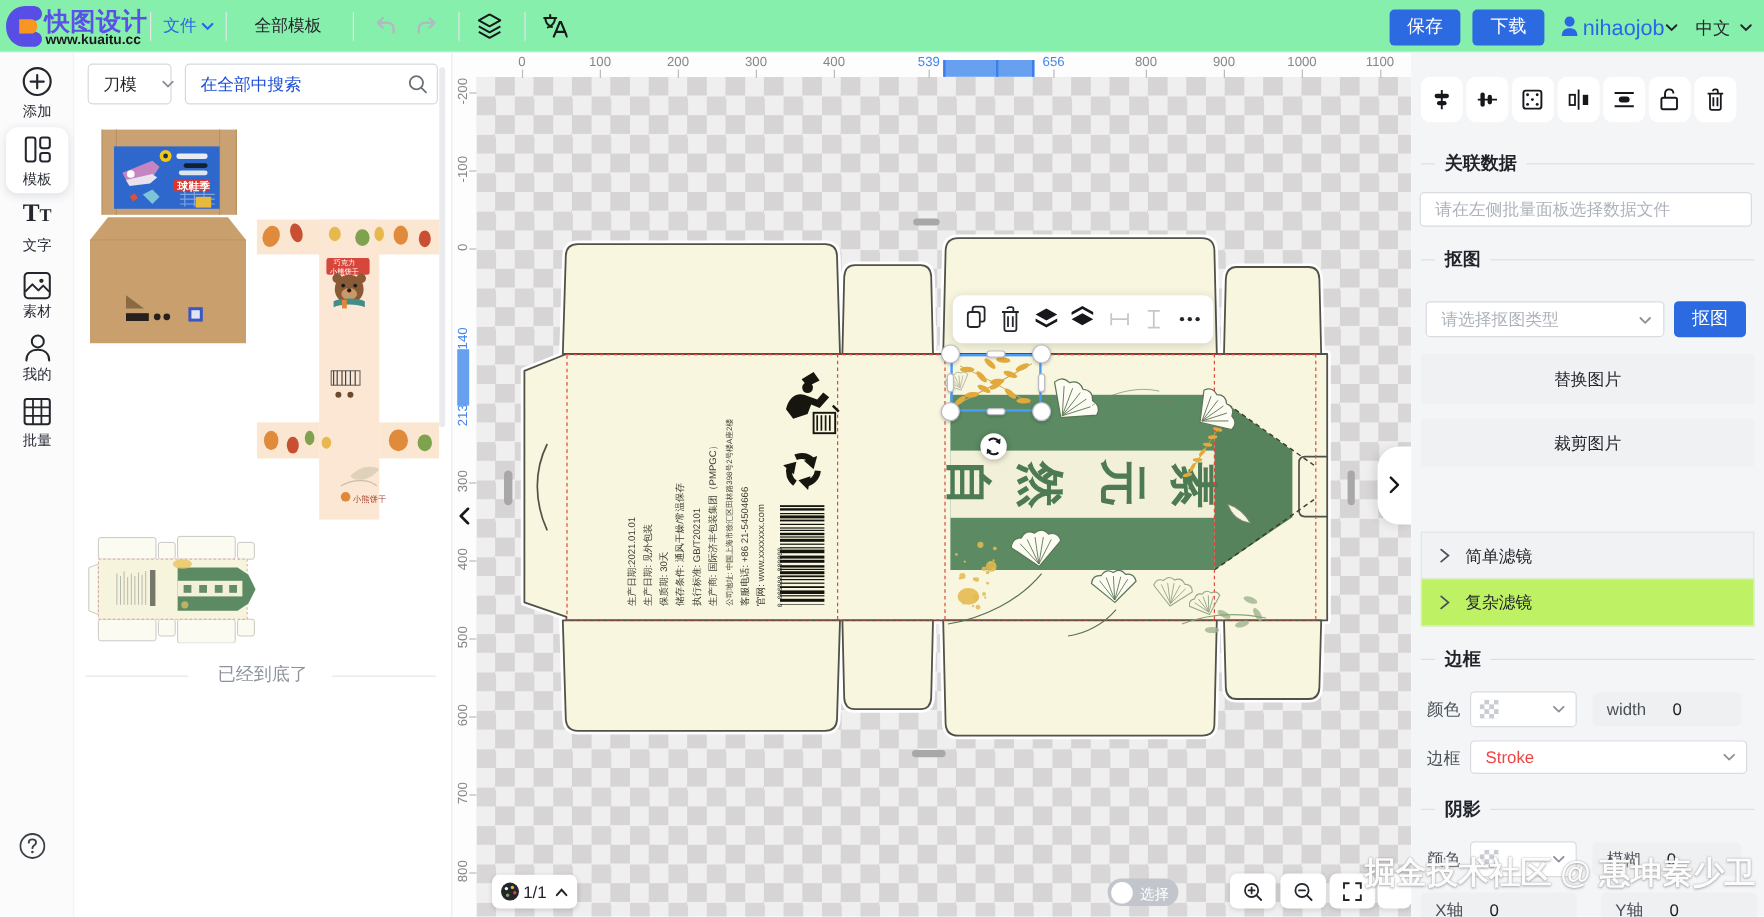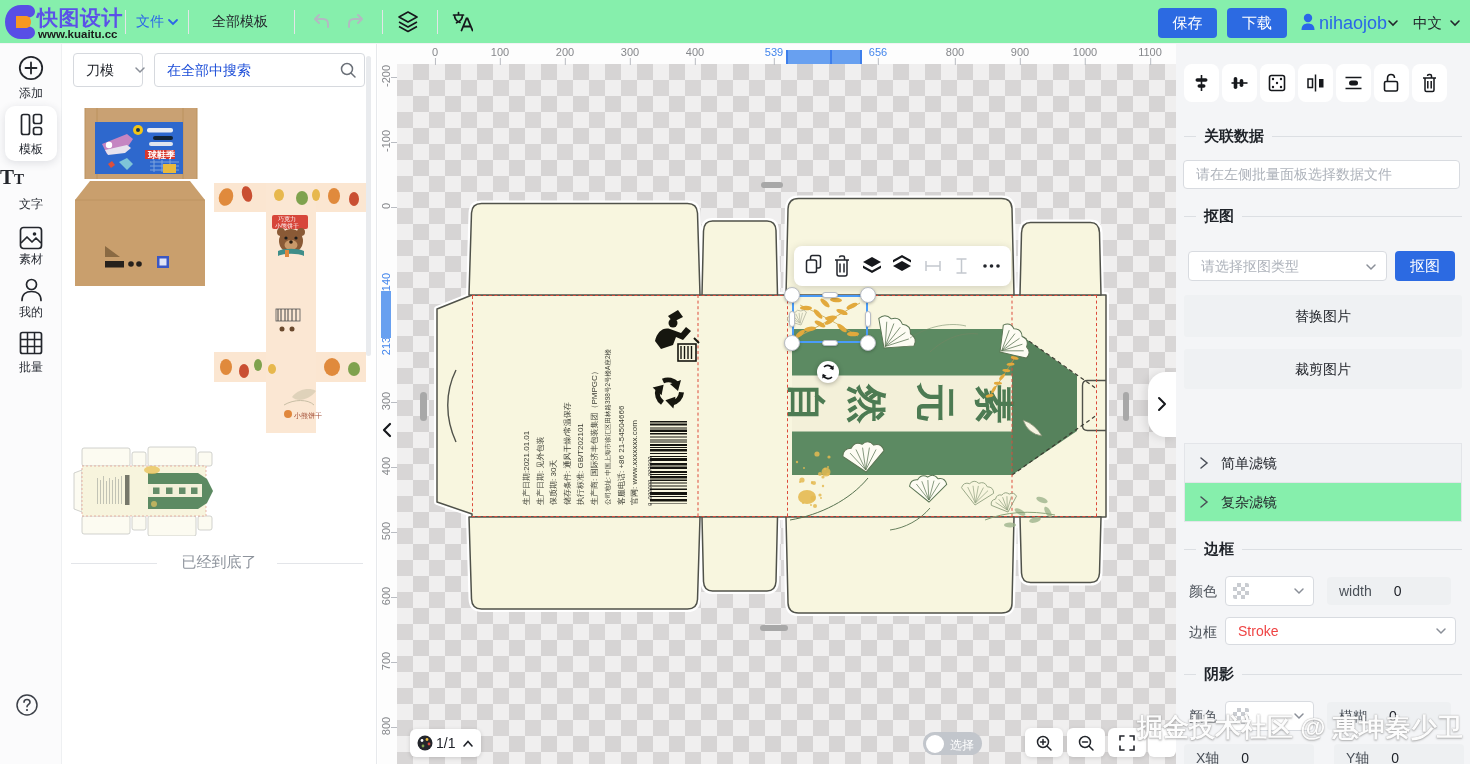--- a/index.html
+++ b/index.html
@@ -90,21 +90,21 @@
       <path d="M13 7.5 L13 18.5 M7.5 13 L18.5 13" stroke="#23262c" stroke-width="1.8" stroke-linecap="round"></path>
     </svg>
  <div class="side-it" style="top:41px">添加</div>
  <div class="abs" style="left:5px;top:62px;width:52px;height:55px;background:#fff;border-radius:10px;box-shadow:0 2px 8px rgba(40,50,70,.14)"></div>
  <svg class="abs" style="left:20px;top:69px" width="23" height="23" viewBox="0 0 23 23">
       <rect x="1.5" y="1.5" width="8" height="20" rx="2" fill="none" stroke="#23262c" stroke-width="1.7"></rect>
       <rect x="13.5" y="1.5" width="8" height="9" rx="2" fill="none" stroke="#23262c" stroke-width="1.7"></rect>
       <rect x="13.5" y="14.5" width="8" height="7" rx="2" fill="none" stroke="#23262c" stroke-width="1.7"></rect>
     </svg>
  <div class="side-it" style="top:97px">模板</div>
- <div class="abs" style="left:0;top:121px;width:62px;text-align:left;font-size:21px;font-weight:bold;color:#23262c;font-family:'Liberation Serif',serif">T<span style="font-size:15px">T</span></div>
+ <div class="abs" style="left:0;top:121px;width:62px;text-align:center;font-size:21px;font-weight:bold;color:#23262c;font-family:'Liberation Serif',serif">T<span style="font-size:15px">T</span></div>
  <div class="side-it" style="top:152px">文字</div>
  <svg class="abs" style="left:19px;top:182px" width="24" height="24" viewBox="0 0 24 24">
       <rect x="1.5" y="1.5" width="21" height="21" rx="3" fill="none" stroke="#23262c" stroke-width="1.7"></rect>
       <path d="M2 17 L8 11 L13 16 L17 12 L22 17" fill="none" stroke="#23262c" stroke-width="1.7" stroke-linejoin="round"></path>
       <circle cx="15.5" cy="8" r="1.8" fill="#23262c"></circle>
     </svg>
  <div class="side-it" style="top:207px">素材</div>
  <svg class="abs" style="left:20px;top:234px" width="23" height="24" viewBox="0 0 23 24">
       <circle cx="11.5" cy="6.5" r="5" fill="none" stroke="#23262c" stroke-width="1.7"></circle>
       <path d="M2 22.5 C2 16.5 6 13.5 11.5 13.5 C17 13.5 21 16.5 21 22.5" fill="none" stroke="#23262c" stroke-width="1.7" stroke-linecap="round"></path>
@@ -669,21 +669,21 @@
  <svg class="abs" style="left:188px;top:216px" width="14" height="14" viewBox="0 0 14 14">
       <path d="M3,5 L7,9 L11,5" stroke="#8a8f98" stroke-width="1.5" fill="none" stroke-linecap="round"></path>
     </svg>
  <div class="abs" style="left:219px;top:207px;width:60px;height:30px;background:#2c6ae2;border-radius:4px;color:#fff;font-size:15px;text-align:center;line-height:30px">抠图</div>
  <div class="gbtn" style="top:305px;height:40px;line-height:40px">裁剪图片</div>
  <div class="gbtn" style="top:251px;height:42px;line-height:42px">替换图片</div>
  <div class="abs" style="left:8px;top:399px;width:278px;height:40px;background:#f0f2f4;border:1px solid #e3e5e9;font-size:14px;color:#23262c;line-height:38px"><span style="margin-left:36px">简单滤镜</span></div>
  <svg class="abs" style="left:22px;top:412px" width="12" height="14" viewBox="0 0 12 14">
       <path d="M3,2 L9,7 L3,12" stroke="#4a4f58" stroke-width="1.5" fill="none" stroke-linecap="round"></path>
     </svg>
- <div class="abs" style="left:8px;top:438px;width:278px;height:40px;background:#86efac;border:1px solid #e3e5e9;font-size:14px;color:#23262c;line-height:38px"><span style="margin-left:36px">复杂滤镜</span></div>
+ <div class="abs" style="left:8px;top:438px;width:278px;height:40px;background:#bef264;border:1px solid #e3e5e9;font-size:14px;color:#23262c;line-height:38px"><span style="margin-left:36px">复杂滤镜</span></div>
  <svg class="abs" style="left:22px;top:451px" width="12" height="14" viewBox="0 0 12 14">
       <path d="M3,2 L9,7 L3,12" stroke="#4a4f58" stroke-width="1.5" fill="none" stroke-linecap="round"></path>
     </svg>
  <div class="sect" style="top:496px">边框</div>
  <div class="rlab" style="left:13px;top:539px">颜色</div>
  <div class="wsel" style="left:49px;top:532px;width:89px;height:30px"></div>
  <div class="abs" style="left:57px;top:539px;width:16px;height:16px;background-image:conic-gradient(#c9ccd1 25%,#fff 0 50%,#c9ccd1 0 75%,#fff 0);background-size:8px 8px;border-radius:2px"></div>
  <svg class="abs" style="left:116px;top:540px" width="14" height="14" viewBox="0 0 14 14">
       <path d="M3,5 L7,9 L11,5" stroke="#8a8f98" stroke-width="1.5" fill="none" stroke-linecap="round"></path>
     </svg>

